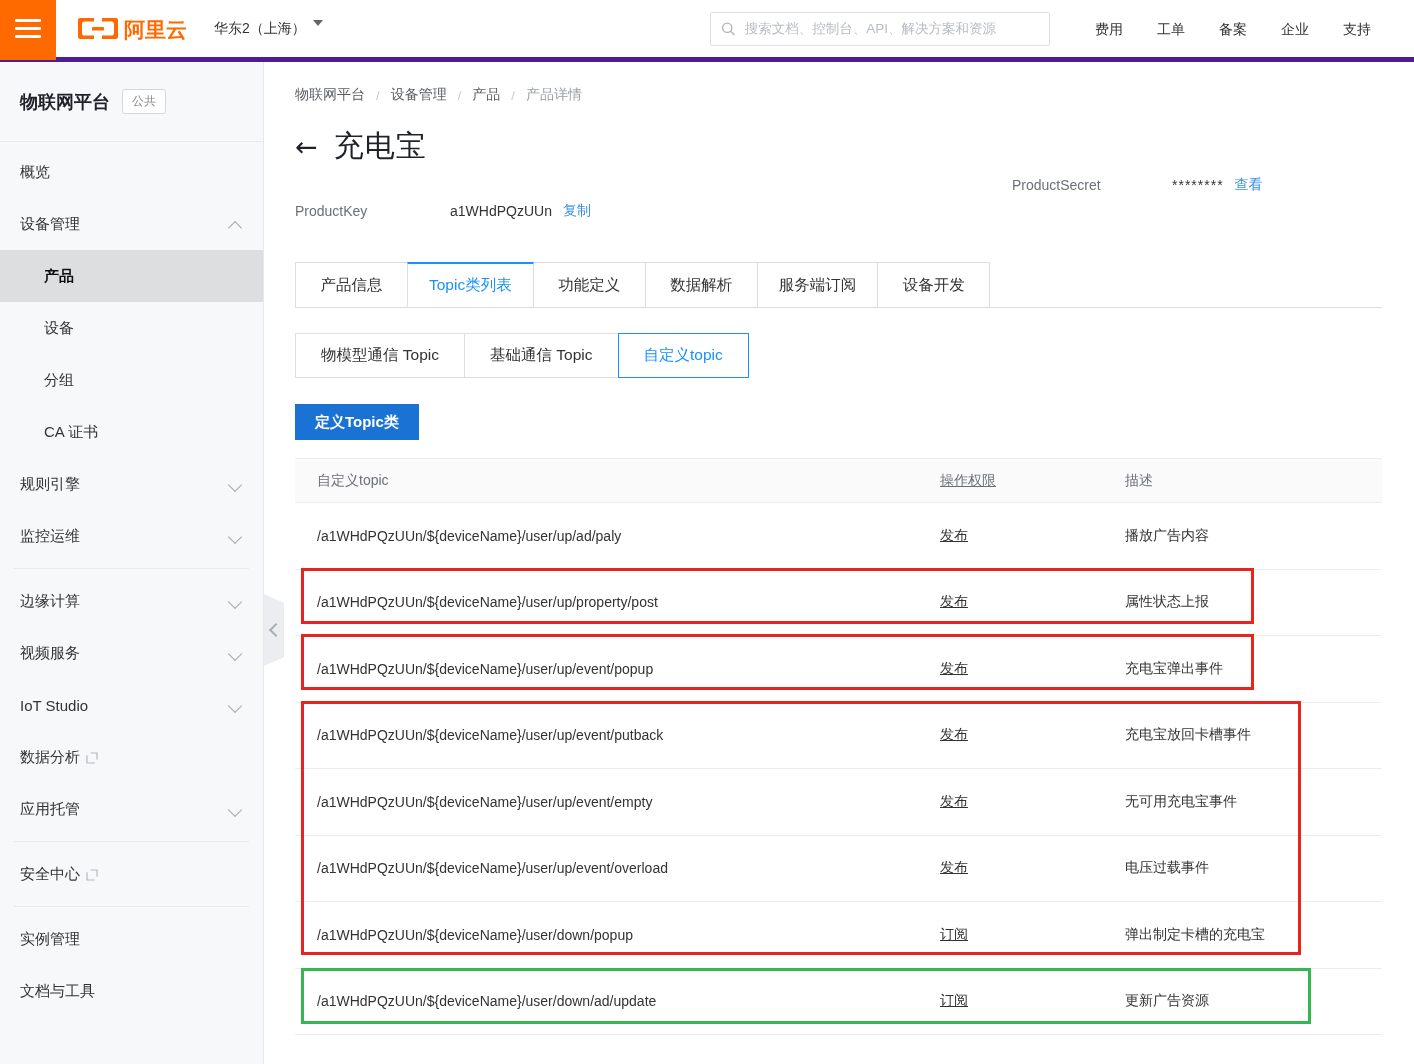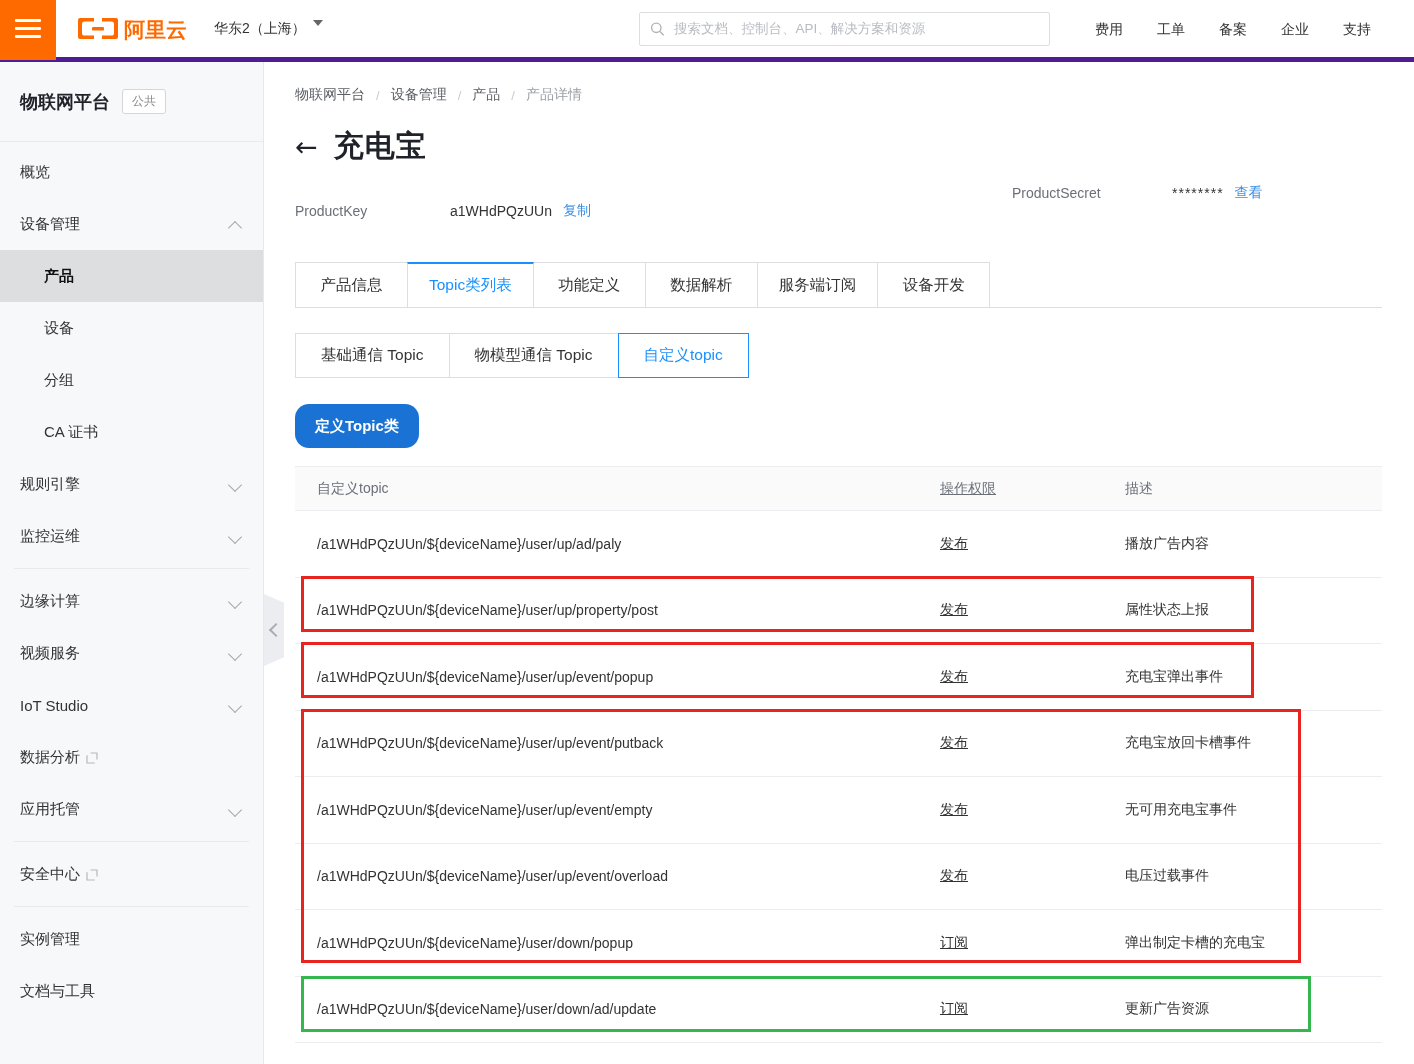--- a/index.html
+++ b/index.html
@@ -29,21 +29,21 @@
   }
   .caret-down {
     width: 0; height: 0; border-left: 5px solid transparent;
     border-right: 5px solid transparent; border-top: 6px solid #666;
   }
   .topbar-right {
     margin-left: auto; display: flex; align-items: center; height: 62px;
     padding-right: 26px; gap: 0;
   }
   .searchbox {
-    width: 411px; height: 34px; border: 1px solid #dcdee2; border-radius: 2px;
+    width: 340px; height: 34px; border: 1px solid #dcdee2; border-radius: 2px;
     display: flex; align-items: center; padding: 0 10px; gap: 9px; background: #fff;
     margin-right: 28px;
   }
   .searchbox input {
     border: none; outline: none; font-size: 13.5px; color: #333;
     width: 100%; font-family: "Liberation Sans", sans-serif; background: transparent;
   }
   .searchbox input::placeholder { color: #b8bcc2; }
   .nav-link {
     font-size: 14px; color: #333; padding: 17px 17px; cursor: pointer;
@@ -107,29 +107,29 @@
   .breadcrumb .crumb.last { color: #9ba0a6; cursor: default; }
   .breadcrumb .sep { color: #c8ccd1; padding: 0 11px; font-size: 13px; }
 
   .page-title-row {
     display: flex; align-items: center; gap: 16px; padding: 22px 0 0 31px;
   }
   .back-arrow {
     font-size: 27px; color: #1f2329; line-height: 1; cursor: pointer;
     font-family: "DejaVu Sans", sans-serif;
   }
-  .page-title { font-size: 30px; font-weight: bold; color: #1f2329; letter-spacing: 1px; }
+  .page-title { font-size: 30px; font-weight: normal; color: #1f2329; letter-spacing: 1px; }
 
   .meta-grid { padding: 26px 0 0 31px; position: relative; }
   .meta-row { display: flex; align-items: center; height: 36px; font-size: 14px; }
   .meta-label { width: 155px; color: #6b7078; }
   .meta-value { color: #333; }
   .meta-link { color: #3a8ee6; cursor: pointer; margin-left: 11px; }
   .meta-right {
-    position: absolute; left: 748px; top: 8px; display: flex;
+    position: absolute; left: 748px; top: 0; display: flex;
     align-items: center; height: 36px; font-size: 14px;
   }
   .meta-right .meta-label { width: 160px; }
   .meta-right .stars { color: #333; letter-spacing: 1px; font-size: 14px; }
 
   
   .tabs-wrap { margin: 33px 0 0 31px; position: relative; width: 1087px; }
   .tabs {
     display: flex; border-bottom: 1px solid #dcdee2; position: relative;
   }
@@ -147,23 +147,23 @@
   .subtabs { display: flex; margin: 25px 0 0 31px; }
   .subtab {
     height: 45px; padding: 0 25px; display: flex; align-items: center;
     justify-content: center; font-size: 15.5px; color: #333; cursor: pointer;
     border: 1px solid #dcdee2; margin-right: -1px; background: #fff; white-space: nowrap;
   }
   .subtab.active { color: #1890ff; border: 1px solid #1890ff; z-index: 2; position: relative; }
 
   .define-btn {
     margin: 26px 0 0 31px; display: inline-flex; align-items: center;
-    justify-content: center; height: 44px; padding: 0 20px;
+    justify-content: center; height: 36px; padding: 0 20px;
     background: #1a73d4; color: #fff; font-size: 15px; font-weight: bold;
-    border: none; border-radius: 14px; cursor: pointer;
+    border: none; border-radius: 0; cursor: pointer;
     font-family: "Liberation Sans", sans-serif;
   }
 
   
   .table { margin: 18px 0 0 31px; width: 1087px; position: relative; }
   .thead {
     display: flex; height: 45px; align-items: center; background: #fafafa;
     border-top: 1px solid #ebedf0; border-bottom: 1px solid #ebedf0;
     font-size: 14px; color: #6b7078;
   }
@@ -334,22 +334,22 @@
         <div class="tab">产品信息</div>
         <div class="tab active">Topic类列表</div>
         <div class="tab">功能定义</div>
         <div class="tab">数据解析</div>
         <div class="tab">服务端订阅</div>
         <div class="tab">设备开发</div>
       </div>
   </div>
 
   <div class="subtabs" id="subtabs">
+      <div class="subtab">物模型通信 Topic</div>
       <div class="subtab">基础通信 Topic</div>
-      <div class="subtab">物模型通信 Topic</div>
       <div class="subtab active">自定义topic</div>
     </div>
 
   <button class="define-btn">定义Topic类</button>
 
   <div class="table">
     <div class="thead">
       <div class="c-topic">自定义topic</div>
       <div class="c-perm">操作权限</div>
       <div class="c-desc">描述</div>

